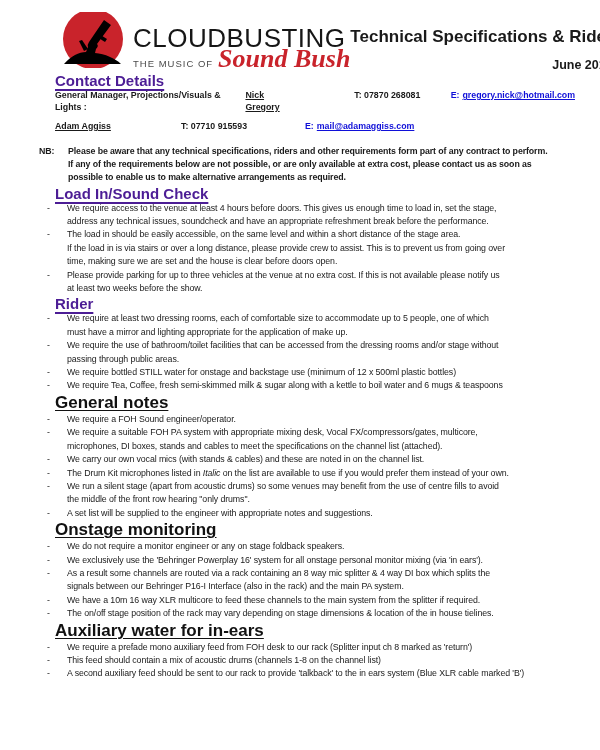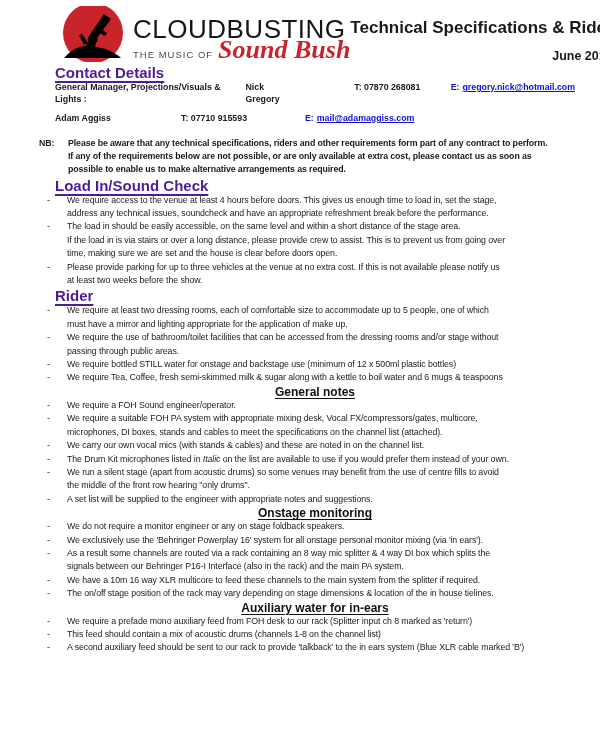--- a/index.html
+++ b/index.html
@@ -3,21 +3,21 @@
 <meta charset="utf-8">
 <style>
   html,body { margin:0; padding:0; }
   body {
     width:600px; height:750px; overflow:hidden; background:#ffffff;
     font-family:"Liberation Sans", sans-serif; color:#1a1a1a;
   }
   .page { padding:0 25px 0 55px; }
 
   
-  .header { display:flex; align-items:center; padding-top:8px; height:56px; }
+  .header { display:flex; align-items:flex-end; padding-top:16px; height:56px; }
   .logo { flex:0 0 auto; margin-top:0; }
   .brand { margin-left:2px; line-height:1; }
   .brand-title {
     font-size:26px; letter-spacing:0.5px; font-weight:400; color:#161616;
     margin-top:7px; white-space:nowrap;
   }
   .brand-row2 { display:flex; align-items:baseline; margin-top:1px; }
   .brand-sub { font-size:9.5px; letter-spacing:1px; color:#4a4a4a; white-space:nowrap; }
   .brand-artist {
     font-family:"Liberation Serif", serif; font-style:italic; font-weight:700;
@@ -26,35 +26,35 @@
   .doc-meta { margin-left:auto; text-align:right; font-weight:700; }
   .doc-title { font-size:17px; margin-top:9px; white-space:nowrap; }
   .doc-date { font-size:12.5px; margin-top:11px; }
 
   
   h1.sec {
     font-size:15px; font-weight:700; margin:0; color:#4c1d95;
     text-decoration:underline; text-decoration-thickness:1.5px; text-underline-offset:3px;
   }
   h2.sub {
-    font-size:12px; font-weight:700; margin:0; color:#111;
-    text-decoration:underline; text-decoration-thickness:1px; text-underline-offset:2px;text-align:center;
+    font-size:17px; font-weight:700; margin:0; color:#111;
+    text-decoration:underline; text-decoration-thickness:1px; text-underline-offset:2px;
   }
   .h-contact { margin-top:6px; margin-bottom:9px; }
   .h-loadin  { margin-top:13px; margin-bottom:9px; }
   .h-rider   { margin-top:11px; margin-bottom:9px; }
   .h-sound   { margin-top:6px;  margin-bottom:7px; }
   .h-gn      { margin-bottom:9px; }
   .h-om      { margin-top:9px; margin-bottom:8px; }
   .h-aux     { margin-top:9px; margin-bottom:7px; }
 
   
   .contact-row { display:flex; font-size:8.8px; font-weight:700; margin-bottom:7px; line-height:12px;gap:24px; }
   .c-role  { width:230px; }
-  .c-name  { width:62px; }
+  .c-name  { width:62px;text-decoration:underline; }
   .c-phone { width:100px;margin-left:40px; }
   .c-email { flex:1; white-space:nowrap; }
   .eprefix { color:#1010d8; margin-right:3px; }
   a.maillink { color:#1010d8; text-decoration:underline; cursor:pointer; }
 
   
   .nb { display:flex; margin-top:13px; font-weight:700; font-size:8.8px; line-height:13.2px; letter-spacing:-0.1px; }
   .nb-label { width:17px; margin-left:-16px; flex:0 0 auto; }
   .nb-text { flex:1; }
 

